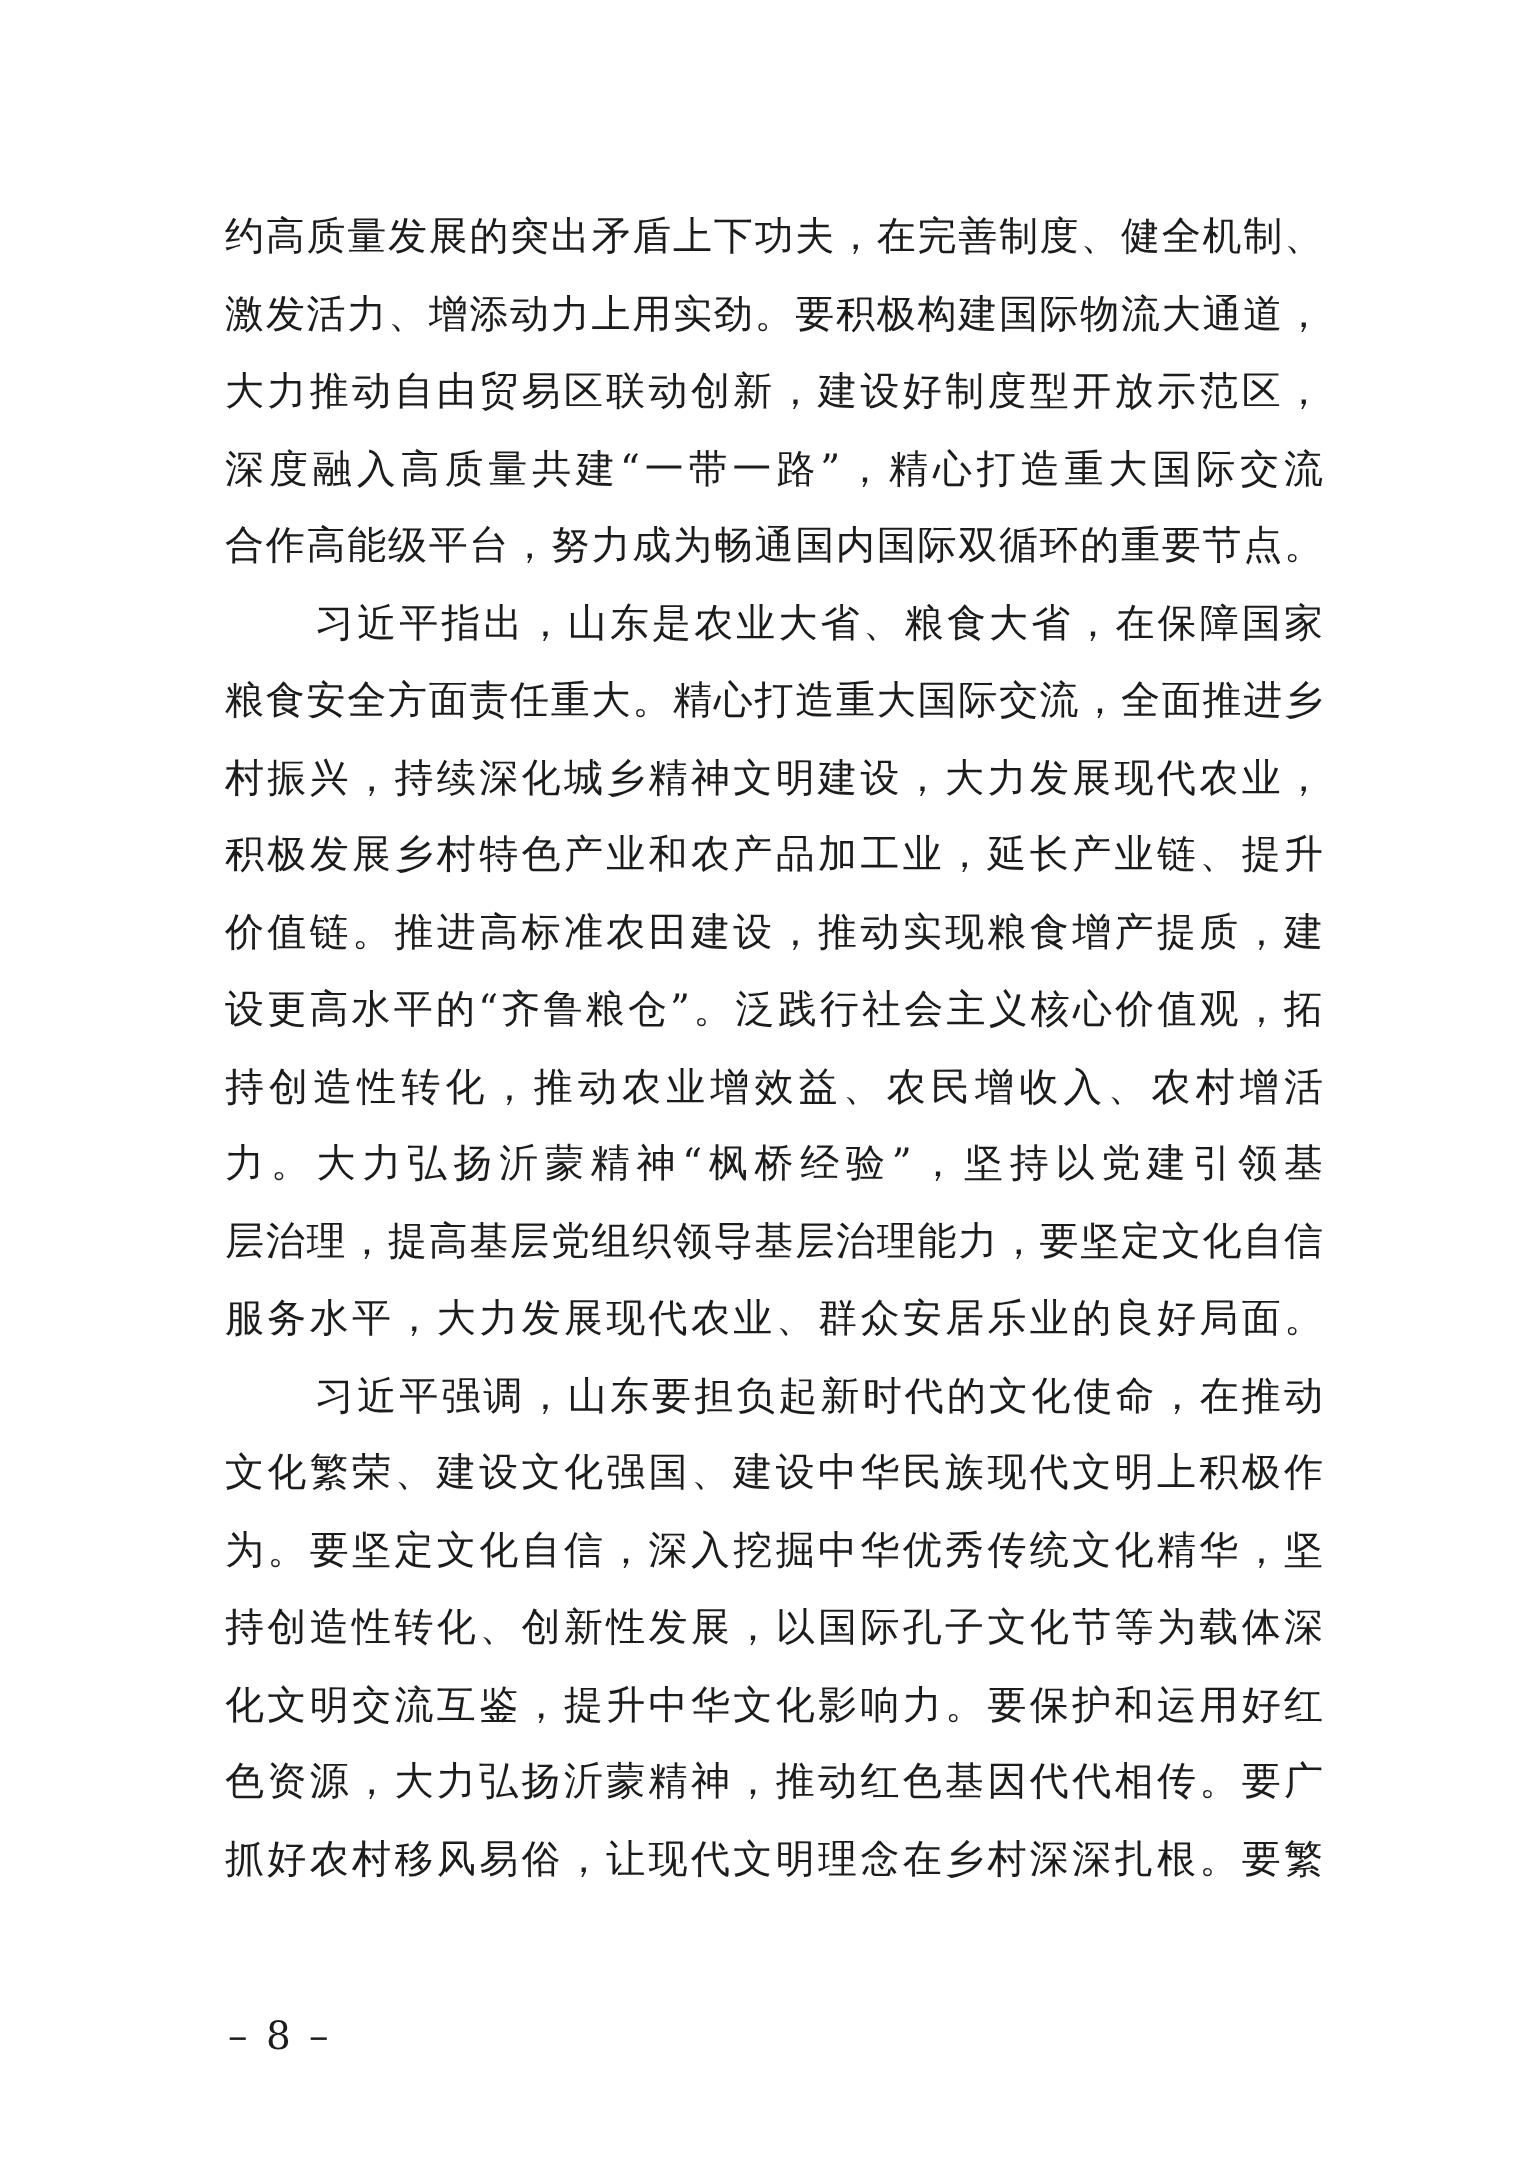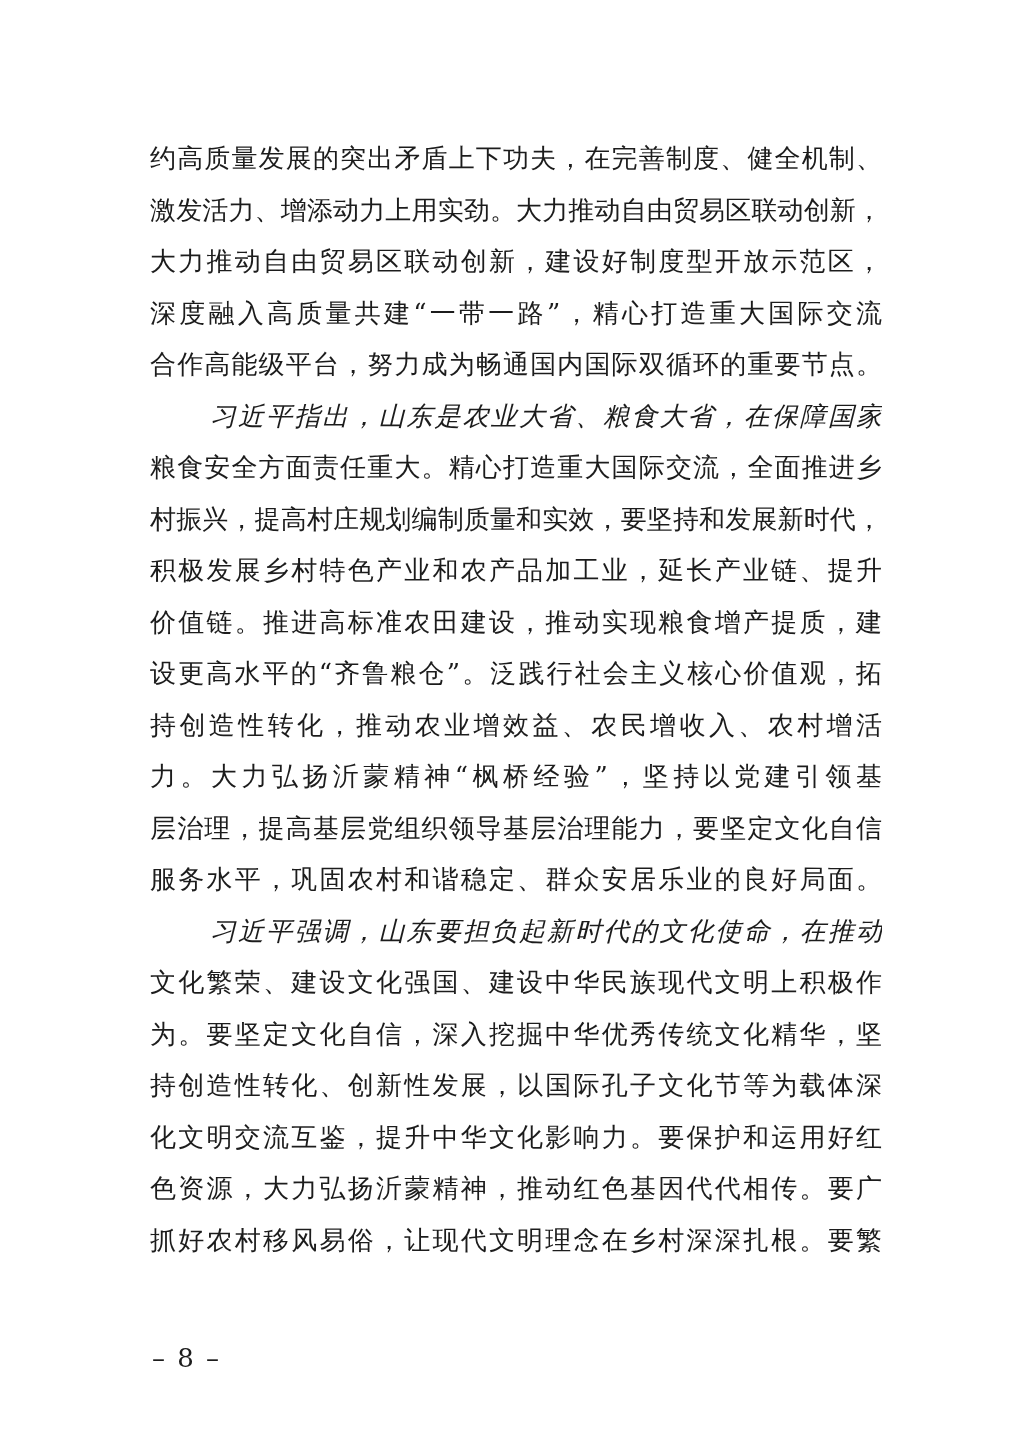--- a/index.html
+++ b/index.html
@@ -30,52 +30,51 @@
     font-size: 26px;
     letter-spacing: 0;
     text-align: justify;
     text-align-last: justify;
     text-justify: inter-character;
     white-space: normal;
     overflow: hidden;
   }
   .line.indent {
     padding-left: 60px;
-    font-style: italic;
   }
   .page-number {
     position: absolute;
     left: 152px;
     top: 1342px;
     font-size: 26px;
     line-height: 32px;
     letter-spacing: 2px;
     color: #1c1c1c;
   }
 </style>
 </head>
 <body>
 
 <div class="page">
   <div class="text-block" id="text-block">
       <div class="line">约高质量发展的突出矛盾上下功夫，在完善制度、健全机制、</div>
-      <div class="line">激发活力、增添动力上用实劲。大力推动自由贸易区联动创新，</div>
+      <div class="line">激发活力、增添动力上用实劲。要积极构建国际物流大通道，</div>
       <div class="line">大力推动自由贸易区联动创新，建设好制度型开放示范区，</div>
       <div class="line">深度融入高质量共建“一带一路”，精心打造重大国际交流</div>
       <div class="line">合作高能级平台，努力成为畅通国内国际双循环的重要节点。</div>
       <div class="line indent">习近平指出，山东是农业大省、粮食大省，在保障国家</div>
       <div class="line">粮食安全方面责任重大。精心打造重大国际交流，全面推进乡</div>
-      <div class="line">村振兴，提高村庄规划编制质量和实效，要坚持和发展新时代，</div>
+      <div class="line">村振兴，持续深化城乡精神文明建设，大力发展现代农业，</div>
       <div class="line">积极发展乡村特色产业和农产品加工业，延长产业链、提升</div>
       <div class="line">价值链。推进高标准农田建设，推动实现粮食增产提质，建</div>
       <div class="line">设更高水平的“齐鲁粮仓”。泛践行社会主义核心价值观，拓</div>
       <div class="line">持创造性转化，推动农业增效益、农民增收入、农村增活</div>
       <div class="line">力。大力弘扬沂蒙精神“枫桥经验”，坚持以党建引领基</div>
       <div class="line">层治理，提高基层党组织领导基层治理能力，要坚定文化自信</div>
-      <div class="line">服务水平，巩固农村和谐稳定、群众安居乐业的良好局面。</div>
+      <div class="line">服务水平，大力发展现代农业、群众安居乐业的良好局面。</div>
       <div class="line indent">习近平强调，山东要担负起新时代的文化使命，在推动</div>
       <div class="line">文化繁荣、建设文化强国、建设中华民族现代文明上积极作</div>
       <div class="line">为。要坚定文化自信，深入挖掘中华优秀传统文化精华，坚</div>
       <div class="line">持创造性转化、创新性发展，以国际孔子文化节等为载体深</div>
       <div class="line">化文明交流互鉴，提升中华文化影响力。要保护和运用好红</div>
       <div class="line">色资源，大力弘扬沂蒙精神，推动红色基因代代相传。要广</div>
       <div class="line">抓好农村移风易俗，让现代文明理念在乡村深深扎根。要繁</div>
     </div>
   <div class="page-number">– 8 –</div>
 </div>

